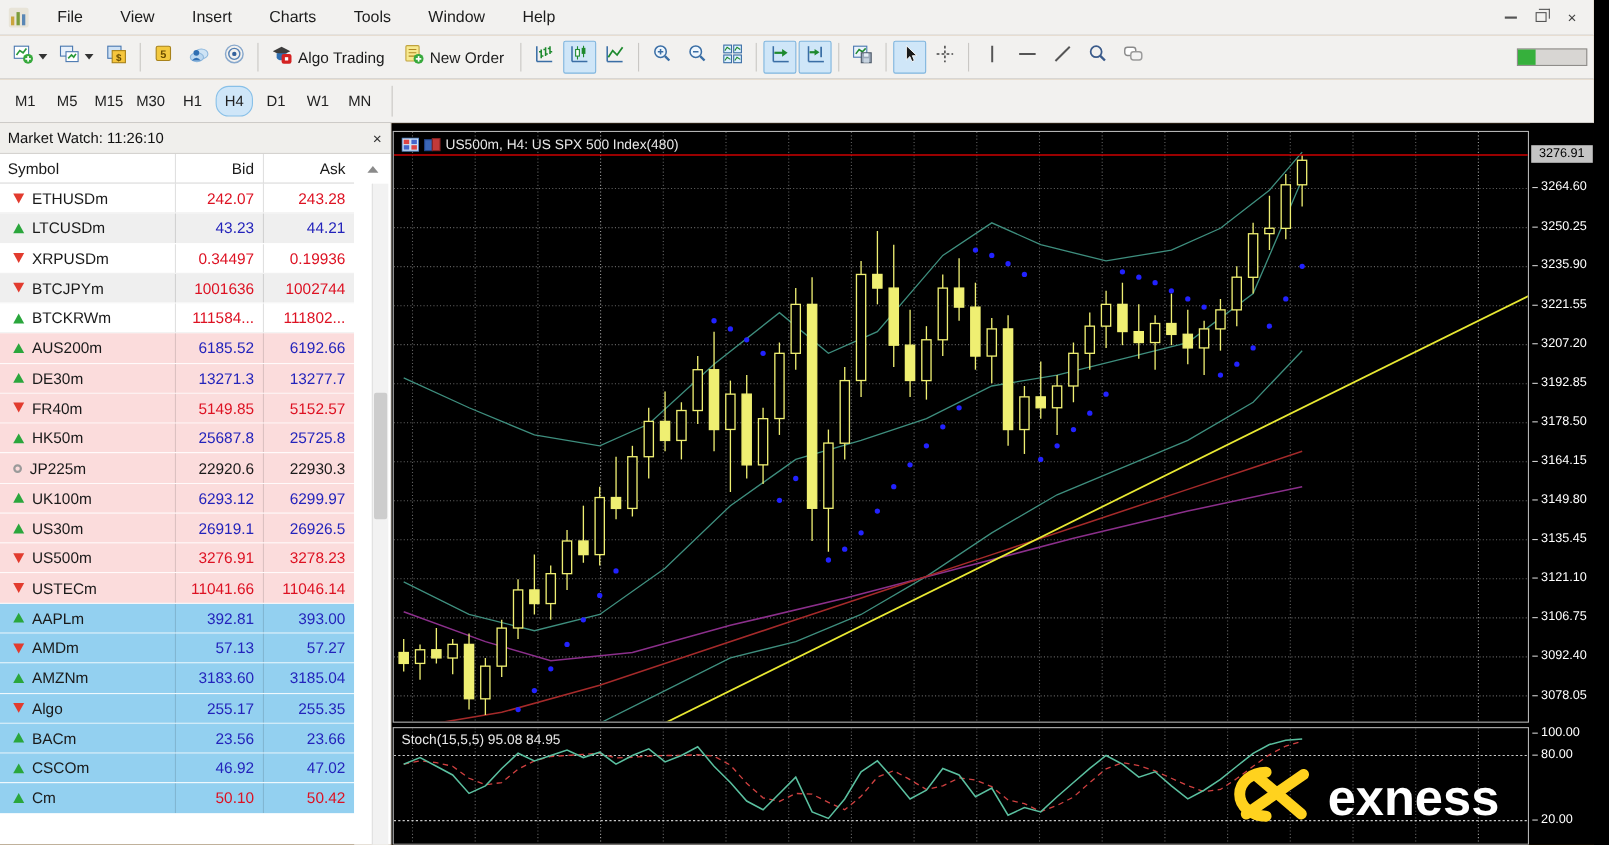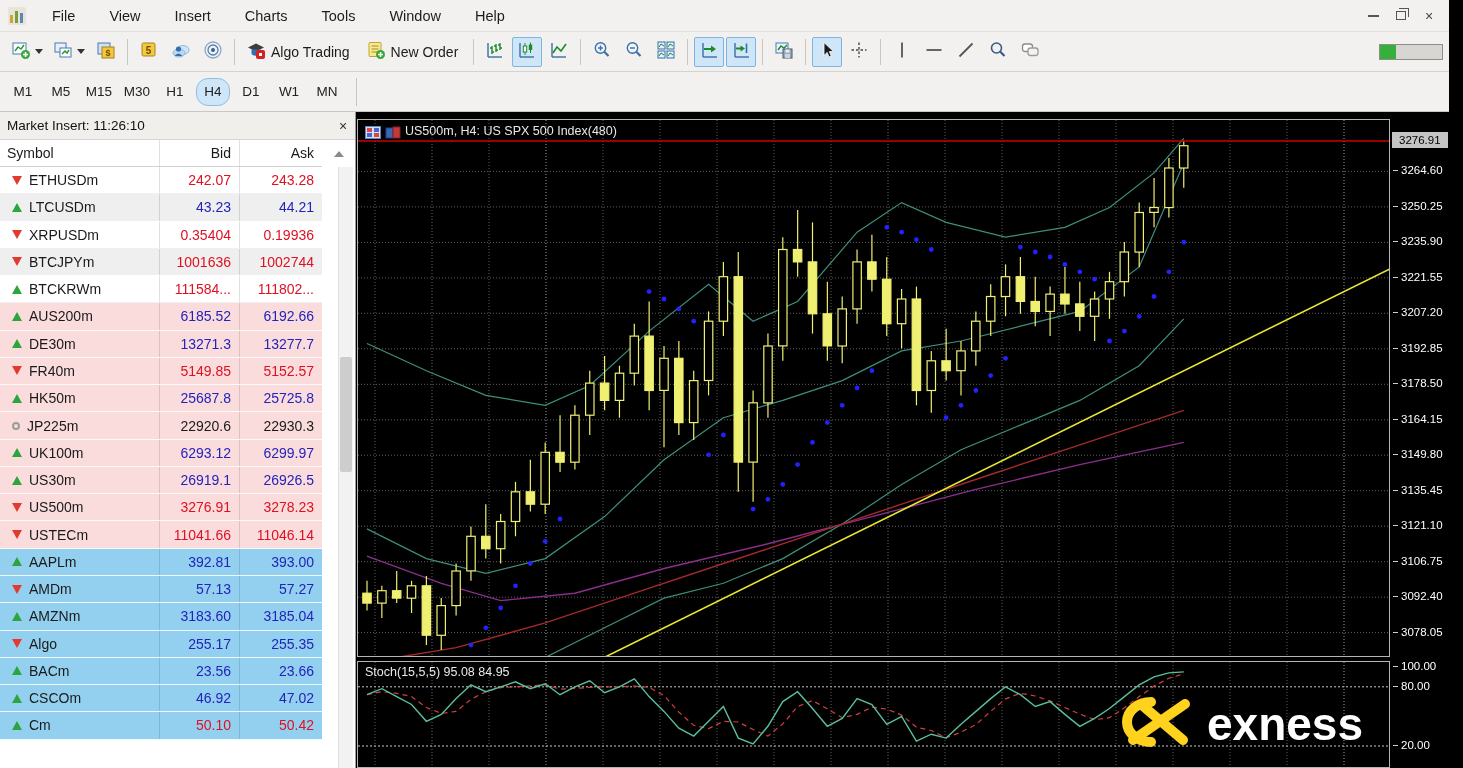--- a/index.html
+++ b/index.html
@@ -330,21 +330,21 @@
         <div class="tf-btn">W1</div>
         <div class="tf-btn">MN</div>
       </div>
     <div class="tf-divider"></div>
   </div>
 
   <div class="content">
 
     <div class="mw-panel">
       <div class="mw-title">
-        <span>Market Insert: 11:26:10</span>
+        <span>Market Watch: 11:26:10</span>
         <span class="mw-close">×</span>
       </div>
       <div class="mw-content">
         <div class="mw-main">
           <div class="mw-header">
             <div class="col-sym">Symbol</div>
             <div class="col-bid">Bid</div>
             <div class="col-ask">Ask</div>
           </div>
           <div class="mw-rows">
@@ -362,21 +362,21 @@
                   <span>LTCUSDm</span>
                 </div>
                 <div class="col-bid c-blue">43.23</div>
                 <div class="col-ask c-blue">44.21</div>
               </div>
               <div class="mw-row g-plain">
                 <div class="col-sym">
                   <span class="arr down"></span>
                   <span>XRPUSDm</span>
                 </div>
-                <div class="col-bid c-red">0.35404</div>
+                <div class="col-bid c-red">0.34497</div>
                 <div class="col-ask c-red">0.19936</div>
               </div>
               <div class="mw-row g-plain alt">
                 <div class="col-sym">
                   <span class="arr down"></span>
                   <span>BTCJPYm</span>
                 </div>
                 <div class="col-bid c-red">1001636</div>
                 <div class="col-ask c-red">1002744</div>
               </div>

